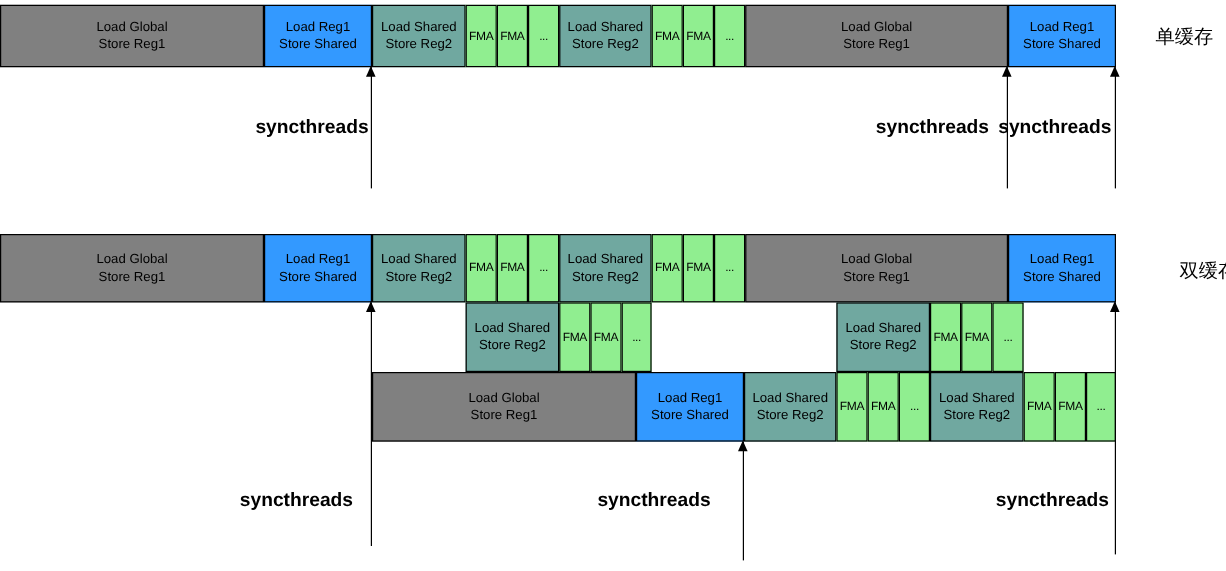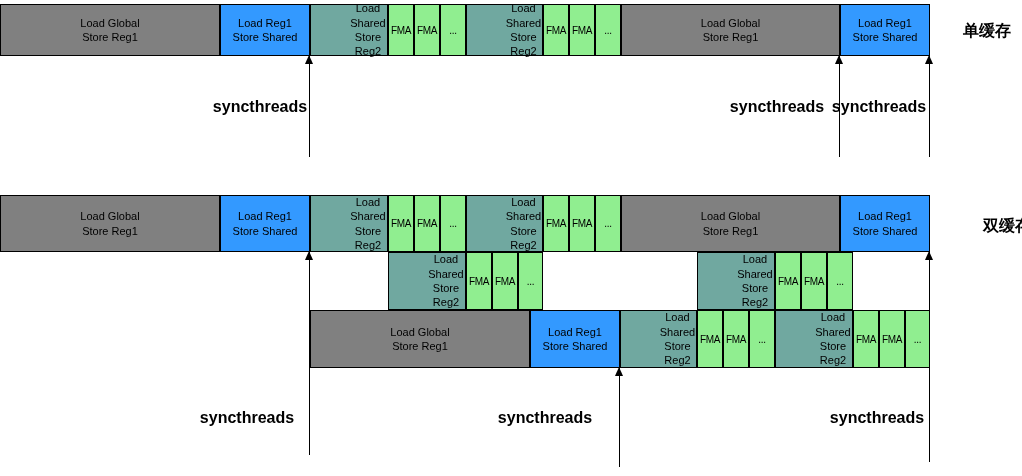--- a/index.html
+++ b/index.html
@@ -7,34 +7,34 @@
     position:relative;width:1022px;height:476px;background:#ffffff;overflow:hidden;
     font-family:"Liberation Sans", sans-serif;
   }
   .block{
     position:absolute;box-sizing:border-box;border:1px solid #000000;
     display:flex;align-items:center;justify-content:center;text-align:center;
     font-size:11px;line-height:1.3;color:#000000;white-space:pre-line;
   }
   .block.gray{background:#808080;}
   .block.blue{background:#3399FF;}
-  .block.teal{background:#70A8A0;padding-left:38px;}
+  .block.teal{background:#70A8A0;}
   .block.green{background:#90EE90;font-size:10px;letter-spacing:-0.3px;}
   .arrow{position:absolute;width:1px;background:#000000;}
   .arrow::before{
     content:"";position:absolute;top:-1px;left:-4px;
     border-left:4.5px solid transparent;border-right:4.5px solid transparent;
     border-bottom:9px solid #000000;
   }
   .sync-label{
     position:absolute;transform:translate(-50%,-50%);
     font-size:16px;font-weight:bold;color:#000000;white-space:nowrap;
   }
   .side-label{
-    position:absolute;font-size:16px;color:#000000;white-space:nowrap;font-weight:bold;
+    position:absolute;font-size:16px;color:#000000;white-space:nowrap;
   }
 </style>
 </head>
 <body>
 
 <div id="canvas">
     <div class="block gray" style="left: 0px; top: 4px; width: 220px; height: 52px;">Load Global
 Store Reg1</div>
     <div class="block blue" style="left: 220px; top: 4px; width: 90px; height: 52px;">Load Reg1
 Store Shared</div>

